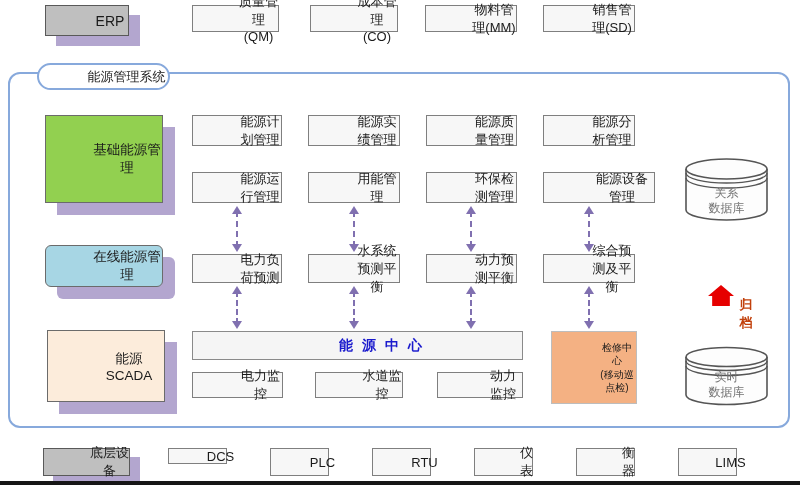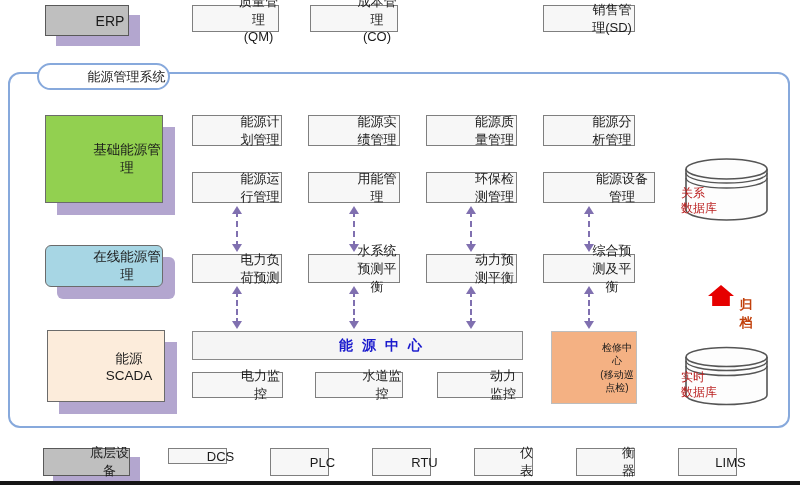--- a/index.html
+++ b/index.html
@@ -24,34 +24,35 @@
   .orange{background:#f4b183;border:1px solid #bdbdbd;font-size:10px;line-height:1.35;}
   
   .ecenter{background:#f5f5f5;border:1px solid #8a8a8a;color:#1a1acd;font-weight:bold;font-size:14px;letter-spacing:9px;text-indent:9px;}
   
   .varrow{position:absolute;width:12px;}
   .varrow .vline{position:absolute;left:5px;top:5px;bottom:5px;border-left:2px dashed #8070b0;}
   .varrow::before,.varrow::after{content:"";position:absolute;left:1px;border-left:5px solid transparent;border-right:5px solid transparent;}
   .varrow::before{top:0;border-bottom:8px solid #8070b0;}
   .varrow::after{bottom:0;border-top:8px solid #8070b0;}
   
-  .dbtext{position:absolute;left:0;right:0;bottom:7px;font-size:12px;line-height:1.25;color:#b91c1c;}
+  .dbtext{position:absolute;left:0;right:0;bottom:7px;text-align:center;font-size:12px;line-height:1.25;color:#737373;}
   
   .archarrow{background:#e60000;clip-path:polygon(50% 0,100% 52%,84% 52%,84% 100%,16% 100%,16% 52%,0 52%);}
   .archlabel{color:#c2410c;font-weight:bold;font-size:13px;}
   .blackbar{background:#161616;}
 </style>
 </head>
 <body>
 
 <div id="stage">
 
   <div class="abs cbox graybox" style="left:45px;top:5px;width:84px;height:31px">ERP</div>
   <div class="abs cbox mbox" style="left:192px;top:5px;width:87px;height:27px">质量管理(QM)</div>
   <div class="abs cbox mbox" style="left:310px;top:5px;width:88px;height:27px">成本管理(CO)</div>
+  <div class="abs cbox mbox" style="left:425px;top:5px;width:92px;height:27px">物料管理(MM)</div>
   <div class="abs cbox mbox" style="left:543px;top:5px;width:92px;height:27px">销售管理(SD)</div>
 
   <div class="abs frame" style="left:8px;top:72px;width:782px;height:356px"></div>
   <div class="abs cbox stadium" style="left:37px;top:63px;width:133px;height:27px">能源管理系统</div>
 
   <div class="abs cbox lblock green" style="left:45px;top:115px;width:118px;height:88px">基础能源管理</div>
   <div class="abs cbox lblock blue" style="left:45px;top:245px;width:118px;height:42px">在线能源管理</div>
   <div class="abs cbox lblock cream" style="left:47px;top:330px;width:118px;height:72px">能源SCADA</div>
 
   <div class="abs cbox mbox" style="left:192px;top:115px;width:90px;height:31px">能源计划管理</div>

